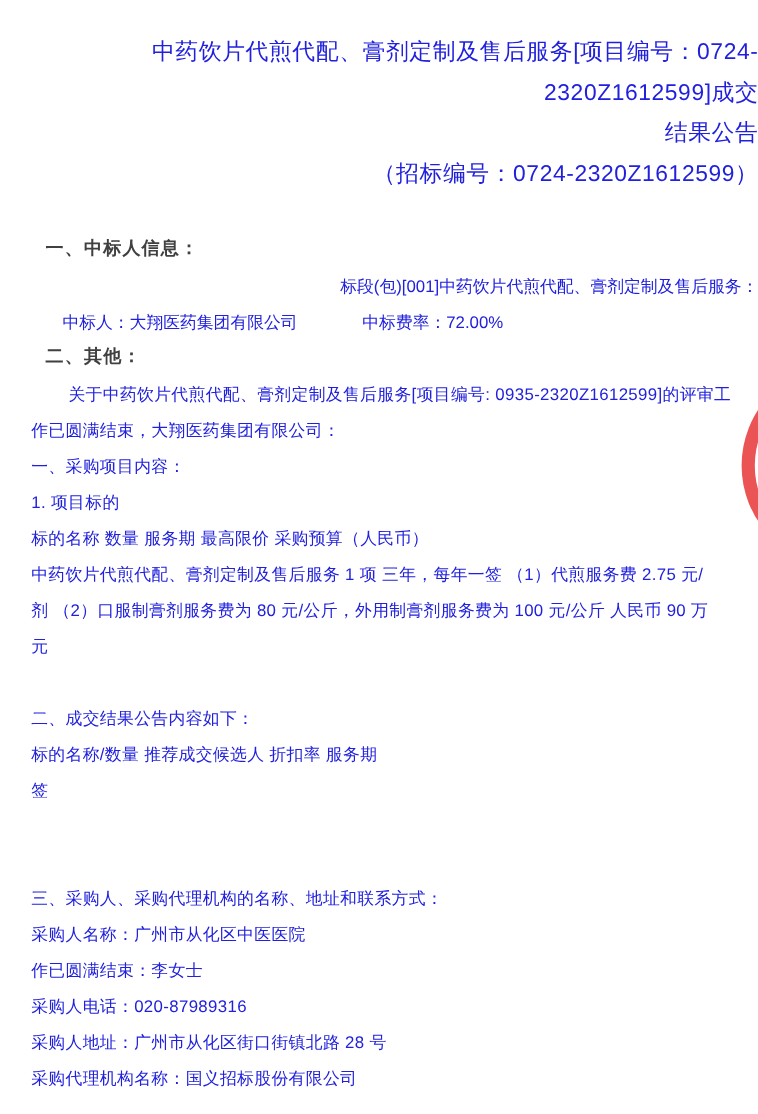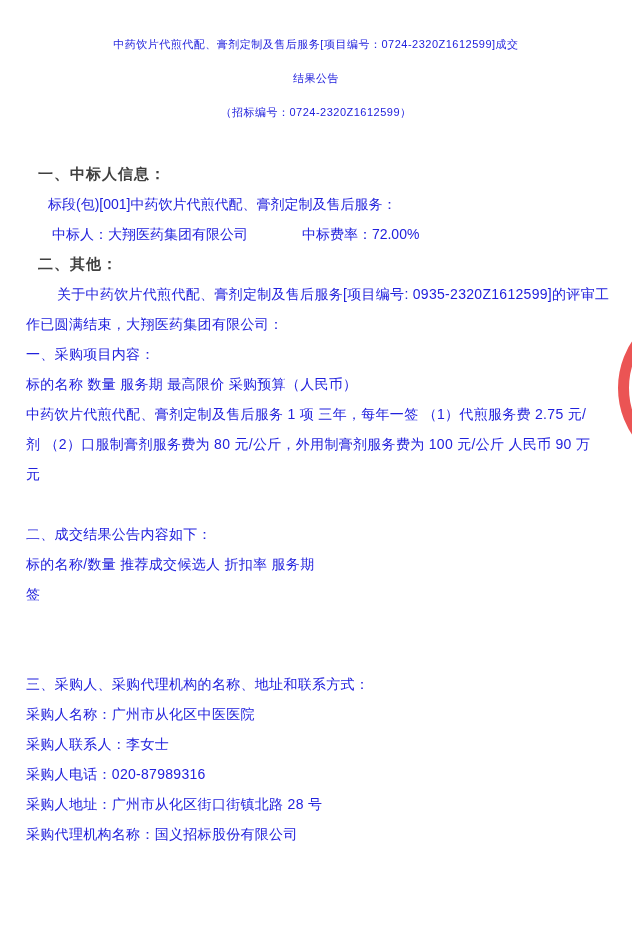--- a/index.html
+++ b/index.html
@@ -7,40 +7,41 @@
     position: relative;
     width: 632px;
     height: 928px;
     background: #ffffff;
     overflow: hidden;
     font-family: "Liberation Sans", "DejaVu Sans", sans-serif;
     color: #2121dd;
   }
   .title-block {
     padding-top: 27px;
-    text-align: center;
-    font-size: 11px;
+    text-align: right;
+    font-size: 19px;
     line-height: 34px;
     color: #2121dd;
     letter-spacing: 0.5px;
   }
   .h-black {
     margin-left: 38px;
     margin-top: 0;
     font-size: 15px;
     line-height: 30px;
     font-weight: bold;
     color: #404040;
     letter-spacing: 1px;
   }
   .h-first { margin-top: 30px; }
   .lot-line {
     margin-left: 48px;
     font-size: 14px;
     line-height: 30px;
+    text-align: right;
   }
   .winner-row {
     margin-left: 52px;
     font-size: 14px;
     line-height: 30px;
   }
   .winner-row .rate { margin-left: 50px; }
   .body-lines {
     margin-left: 26px;
     width: 586px;
@@ -83,31 +84,32 @@
     <span>中标人：大翔医药集团有限公司</span>
     <span class="rate">中标费率：72.00%</span>
   </div>
 
   <div class="h-black">二、其他：</div>
 
   <div class="body-lines">
       <div class="line indent">关于中药饮片代煎代配、膏剂定制及售后服务[项目编号: 0935-2320Z1612599]的评审工</div>
       <div class="line">作已圆满结束，大翔医药集团有限公司：</div>
       <div class="line">一、采购项目内容：</div>
+      <div class="line">1. 项目标的</div>
       <div class="line">标的名称 数量 服务期 最高限价 采购预算（人民币）</div>
       <div class="line">中药饮片代煎代配、膏剂定制及售后服务 1 项 三年，每年一签 （1）代煎服务费 2.75 元/</div>
       <div class="line">剂 （2）口服制膏剂服务费为 80 元/公斤，外用制膏剂服务费为 100 元/公斤 人民币 90 万</div>
       <div class="line">元</div>
       <div class="line blank"></div>
       <div class="line">二、成交结果公告内容如下：</div>
       <div class="line">标的名称/数量 推荐成交候选人 折扣率 服务期</div>
       <div class="line">签</div>
       <div class="line blank"></div>
       <div class="line blank"></div>
       <div class="line">三、采购人、采购代理机构的名称、地址和联系方式：</div>
       <div class="line">采购人名称：广州市从化区中医医院</div>
-      <div class="line">采购人联系人：李女士</div>
+      <div class="line">作已圆满结束：李女士</div>
       <div class="line">采购人电话：020-87989316</div>
       <div class="line">采购人地址：广州市从化区街口街镇北路 28 号</div>
       <div class="line">采购代理机构名称：国义招标股份有限公司</div>
     </div>
 
 </div>
 
 </body></html>

